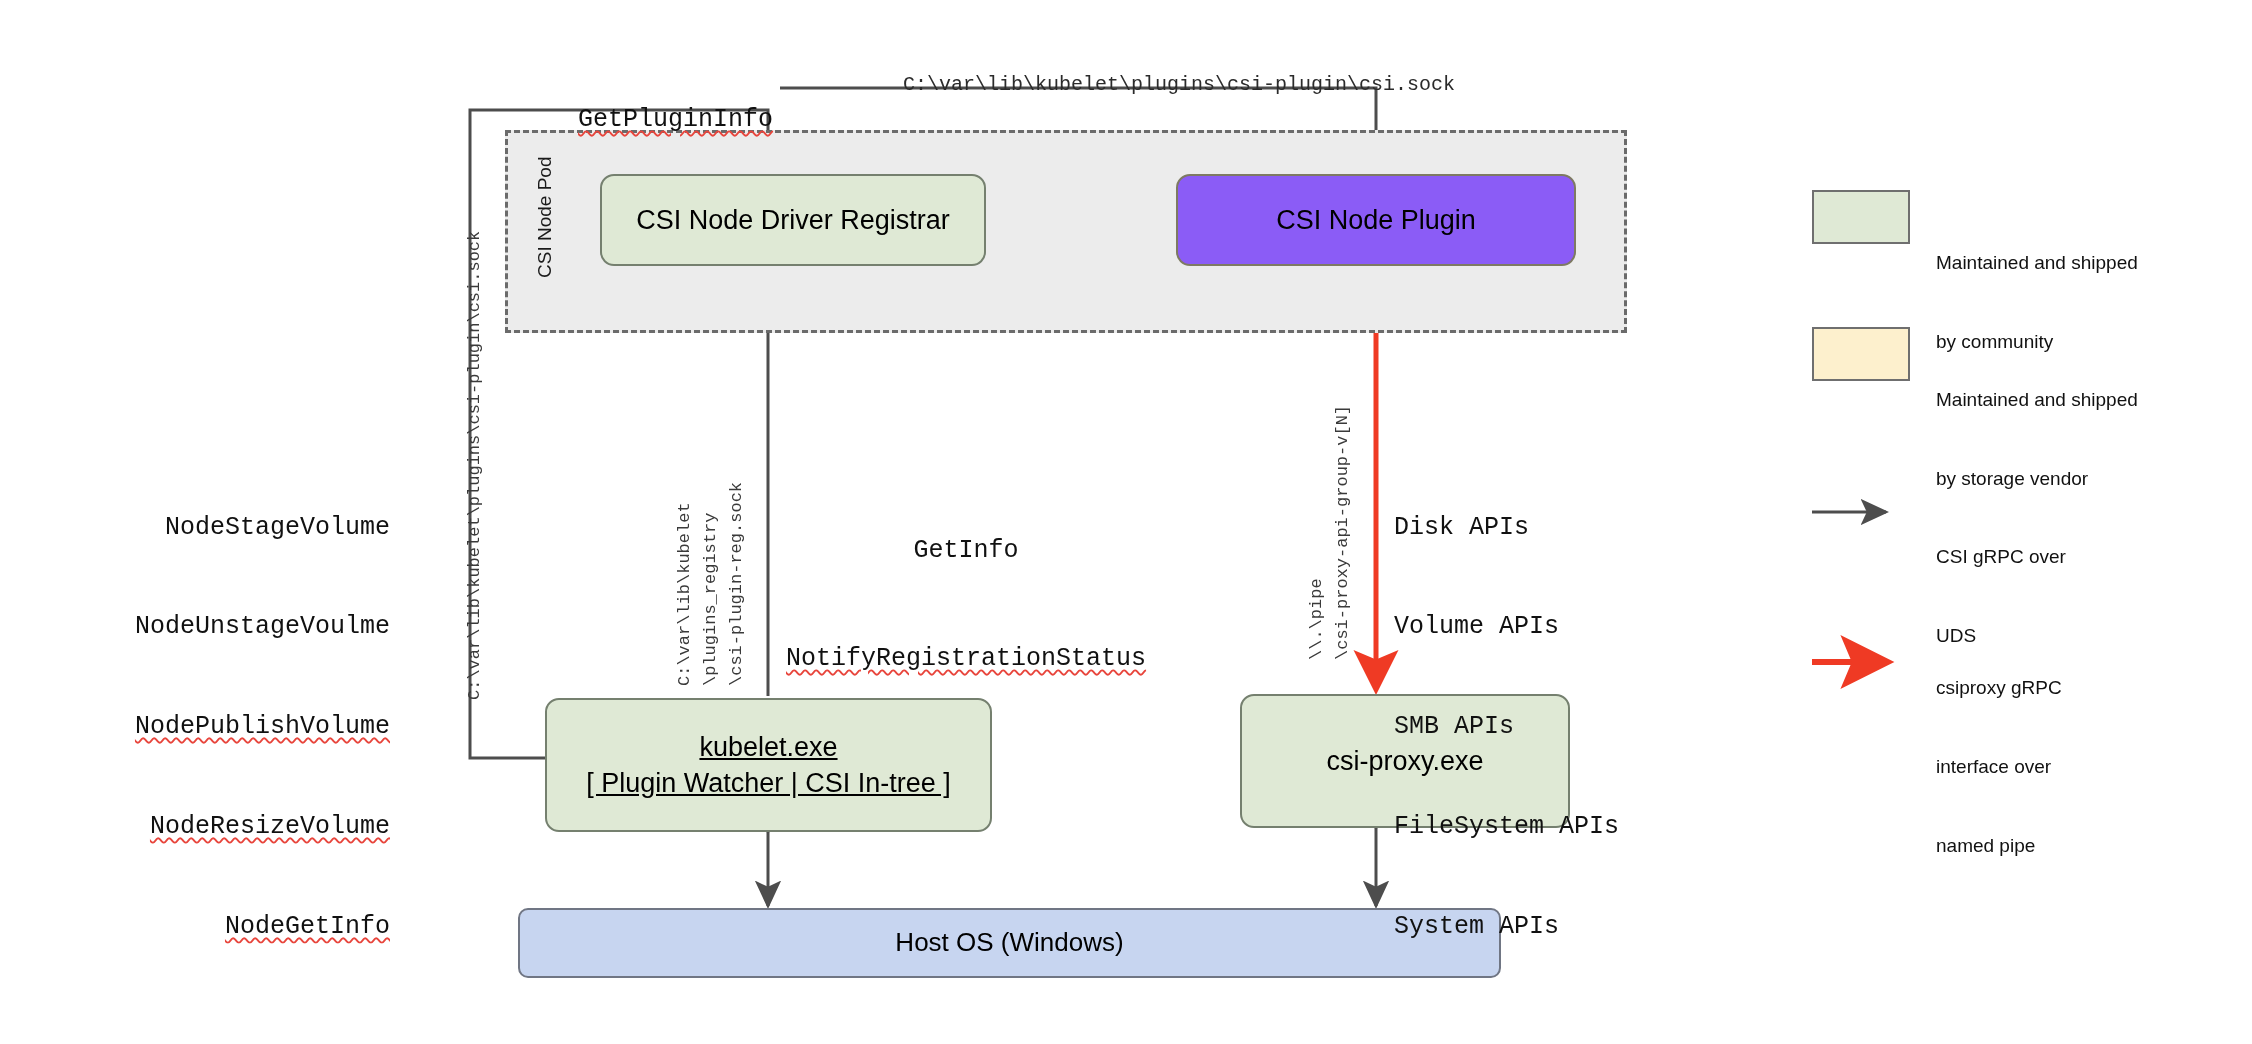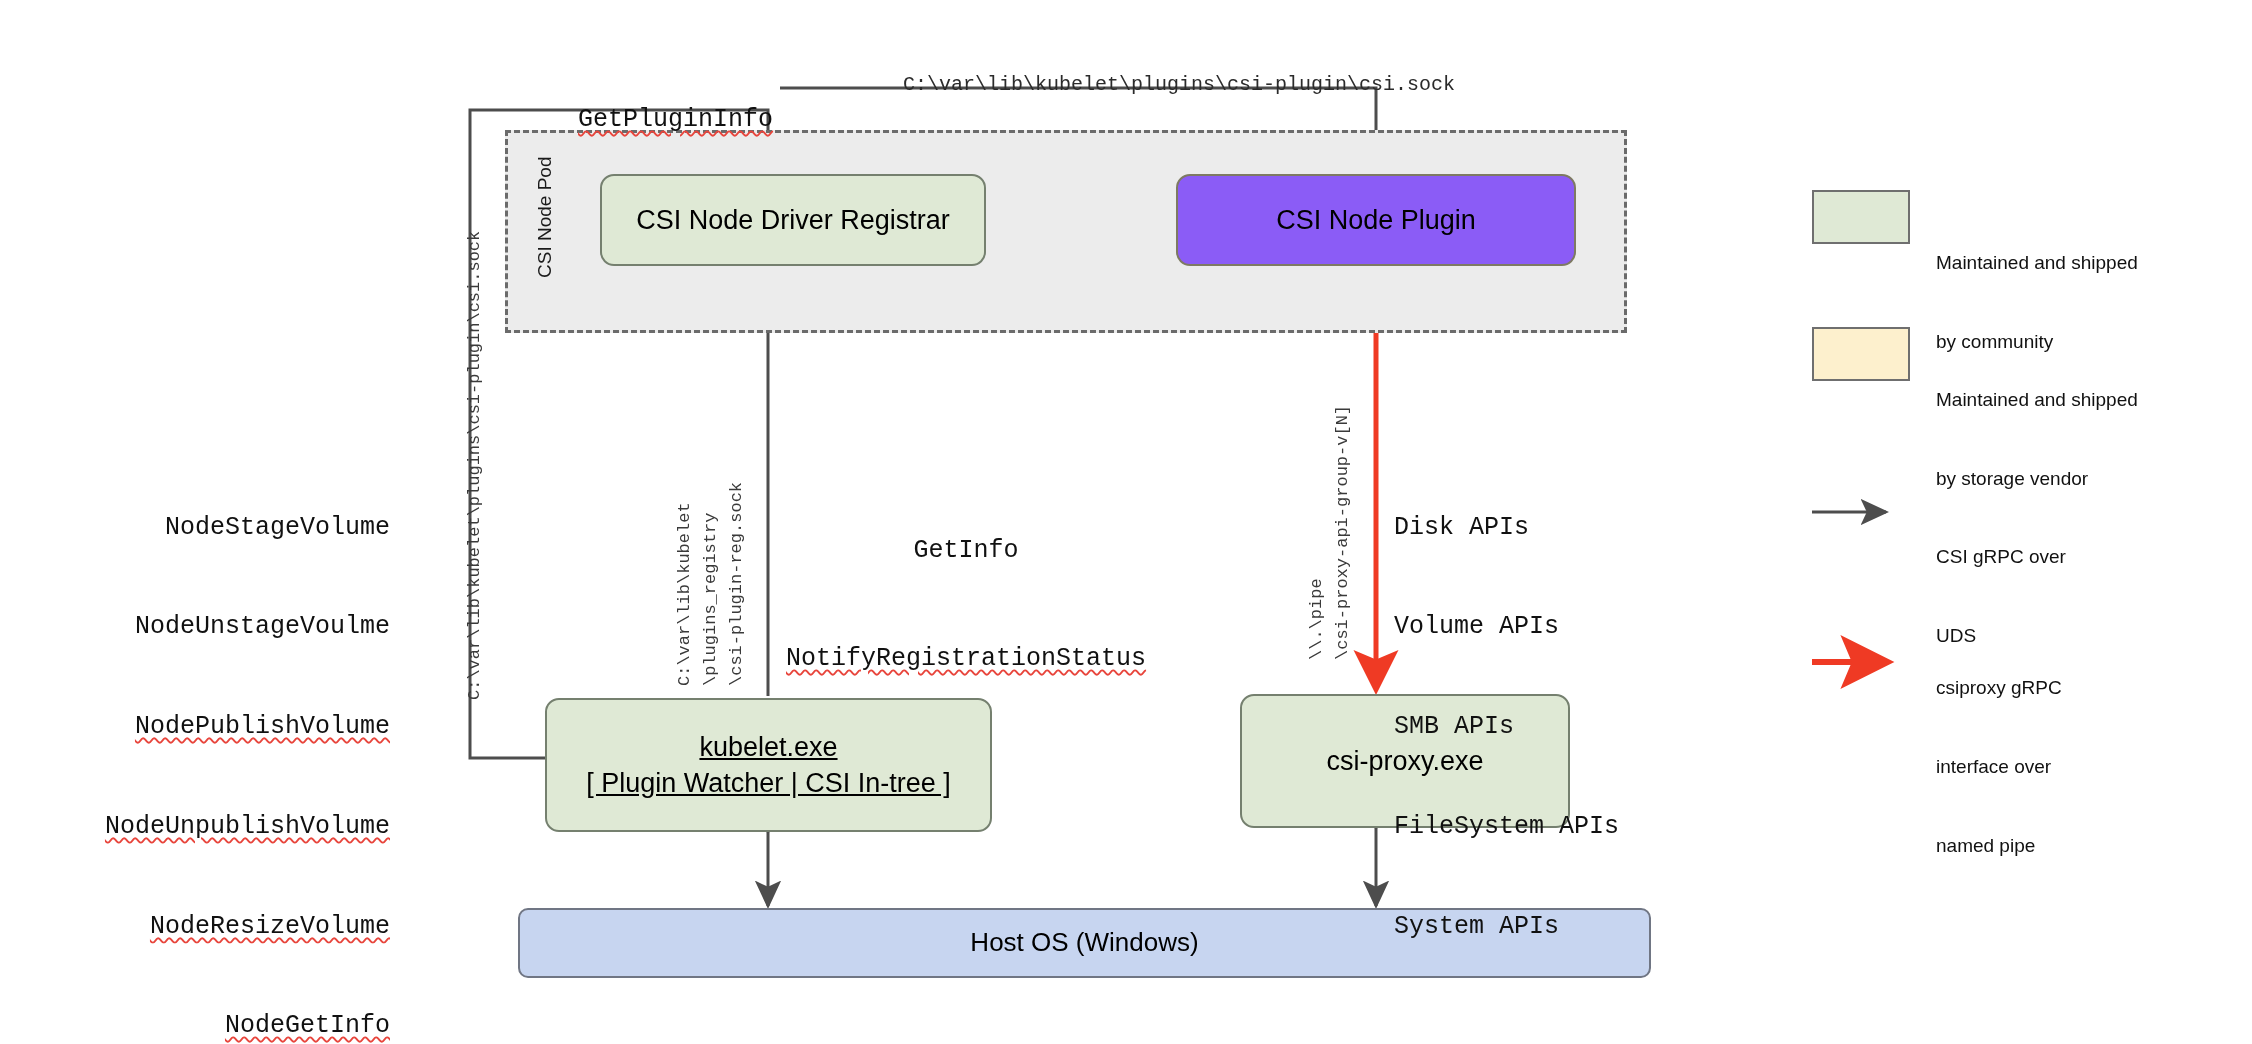--- a/index.html
+++ b/index.html
@@ -124,21 +124,21 @@
 
   <div class="node green" style="left:545px;top:698px;width:447px;height:134px;flex-direction:column;text-decoration:underline;">
     <span>kubelet.exe</span>
     <span>[ Plugin Watcher | CSI In-tree ]</span>
   </div>
 
   <div class="node green" style="left:1240px;top:694px;width:330px;height:134px;">
     <span>csi-proxy.exe</span>
   </div>
 
-  <div class="node blue" style="left:518px;top:908px;width:1133px;height:70px;border-radius:10px;">
+  <div class="node blue" style="left:518px;top:908px;width:983px;height:70px;border-radius:10px;">
     <span>Host OS (Windows)</span>
   </div>
 
   <div class="code-label big" style="left:518px;top:66px;">
     <span class="sp">GetPluginInfo</span>
   </div>
 
   <div class="code-label" style="left:903px;top:70px;">C:\var\lib\kubelet\plugins\csi-plugin\csi.sock</div>
 
   <div class="vert" style="left:462px;top:700px;">C:\var\lib\kubelet\plugins\csi-plugin\csi.sock</div>
@@ -157,21 +157,20 @@
 
   <div class="vert" style="left:1304px;top:660px;"><span>\\.\pipe</span>
   </div>
   <div class="vert" style="left:1330px;top:660px;"><span>\csi-proxy-api-group-v[N]</span>
   </div>
 
   <div class="api-list right" style="left:100px;top:444px;width:290px;">
     <div><span>NodeStageVolume</span></div>
     <div><span>NodeUnstageVoulme</span></div>
     <div><span class="sp">NodePublishVolume</span></div>
-    <div><span class="sp">NodeUnpublishVolume</span></div>
     <div><span class="sp">NodeResizeVolume</span></div>
     <div><span class="sp">NodeGetInfo</span></div>
     
   </div>
 
   <div class="api-list" style="left:1386px;top:444px;margin-left:8px;">
     <div><span>Disk APIs</span></div>
     <div><span>Volume APIs</span></div>
     <div><span>SMB APIs</span></div>
     <div><span>FileSystem APIs</span></div>

